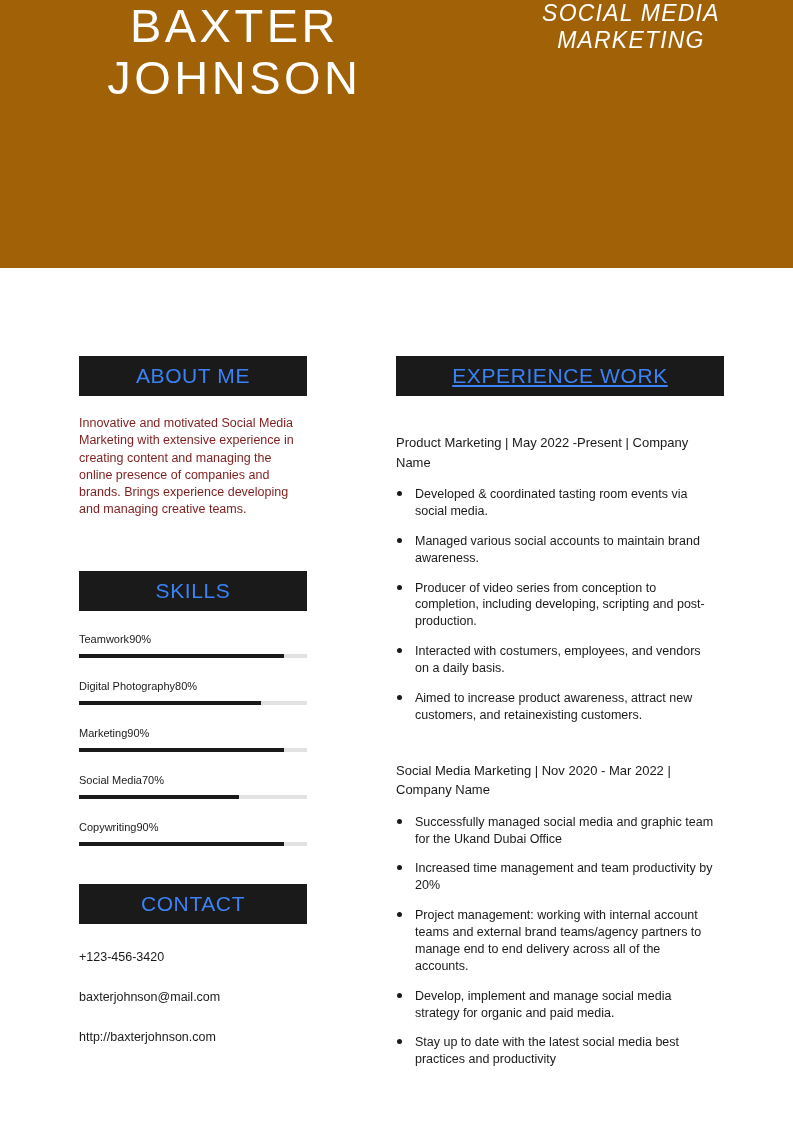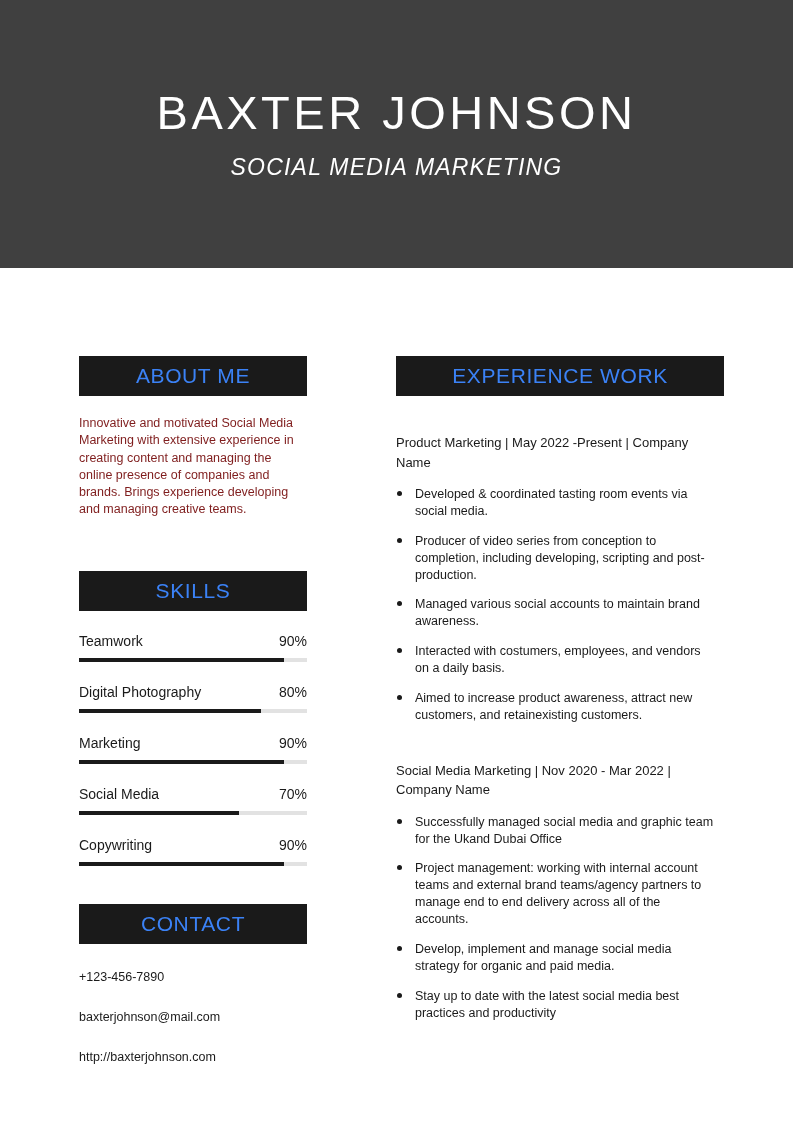--- a/index.html
+++ b/index.html
@@ -21,24 +21,24 @@
     background: #ffffff;
   }
 
   
   .header {
     position: absolute;
     top: 0;
     left: 0;
     width: 793px;
     height: 268px;
-    background: #404040;
+    background: #a16207;
     color: #ffffff;
     display: flex;
-    flex-direction: column;
+    flex-direction: row;
     justify-content: center;
   }
   .header-name {
     font-size: 47px;
     letter-spacing: 3.5px;
     font-weight: 400;
     line-height: 1.1;
     text-align: center;
     margin-bottom: 16px;
   }
@@ -69,44 +69,44 @@
     background: #1a1a1a;
     color: #3b82f6;
     text-align: center;
     font-size: 21px;
     letter-spacing: 0.6px;
     padding: 9px 4px 10px;
     line-height: 1;
   }
   .section-bar.wide {
     width: 320px;
+    text-decoration: underline;
   }
 
   
   .about-text {
     font-size: 12.5px;
     line-height: 1.38;
     color: #7f1d1d;
     margin-top: 19px;
   }
 
   
   .skills {
     margin-top: 52px;
   }
   .skill {
     margin-top: 22px;
   }
   .skill-row {
     display: flex;
-    justify-content: space-between;
+    justify-content: flex-start;
     align-items: baseline;
-    font-size: 14px;
+    font-size: 11px;
     margin-bottom: 9px;
-    gap: 40px;
   }
   .skill-track {
     position: relative;
     height: 4px;
     background: #e2e2e2;
     width: 100%;
   }
   .skill-fill {
     position: absolute;
     left: 0;
@@ -228,44 +228,45 @@
           <span>90%</span>
         </div>
         <div class="skill-track">
           <div class="skill-fill" style="width: 90%;"></div>
         </div>
       </div>
     </div>
 
     <div class="contact">
       <div class="section-bar">CONTACT</div>
-      <div class="contact-item">+123-456-7890</div>
+      <div class="contact-item">+123-456-3420</div>
       <div class="contact-item">baxterjohnson@mail.com</div>
       <div class="contact-item">http://baxterjohnson.com</div>
     </div>
   </div>
 
   <div class="right-col">
     <div class="section-bar wide">EXPERIENCE WORK</div>
 
     <div class="job">
       <div class="job-title">Product Marketing | May 2022 -Present | Company Name</div>
       <ul class="job-bullets">
         <li>Developed &amp; coordinated tasting room events via social media.</li>
+        <li>Managed various social accounts to maintain brand awareness.</li>
         <li>Producer of video series from conception to completion, including developing, scripting and post-production.</li>
-        <li>Managed various social accounts to maintain brand awareness.</li>
         <li>Interacted with costumers, employees, and vendors on a daily basis.</li>
         <li>Aimed to increase product awareness, attract new customers, and retainexisting customers.</li>
       </ul>
     </div>
 
     <div class="job second">
       <div class="job-title">Social Media Marketing | Nov 2020 - Mar 2022 | Company Name</div>
       <ul class="job-bullets">
         <li>Successfully managed social media and graphic team for the Ukand Dubai Office</li>
+        <li>Increased time management and team productivity by 20%</li>
         <li>Project management: working with internal account teams and external brand teams/agency partners to manage end to end delivery across all of the accounts.</li>
         <li>Develop, implement and manage social media strategy for organic and paid media.</li>
         <li>Stay up to date with the latest social media best practices and productivity</li>
       </ul>
     </div>
   </div>
 
 </div>
 
 </body></html>

